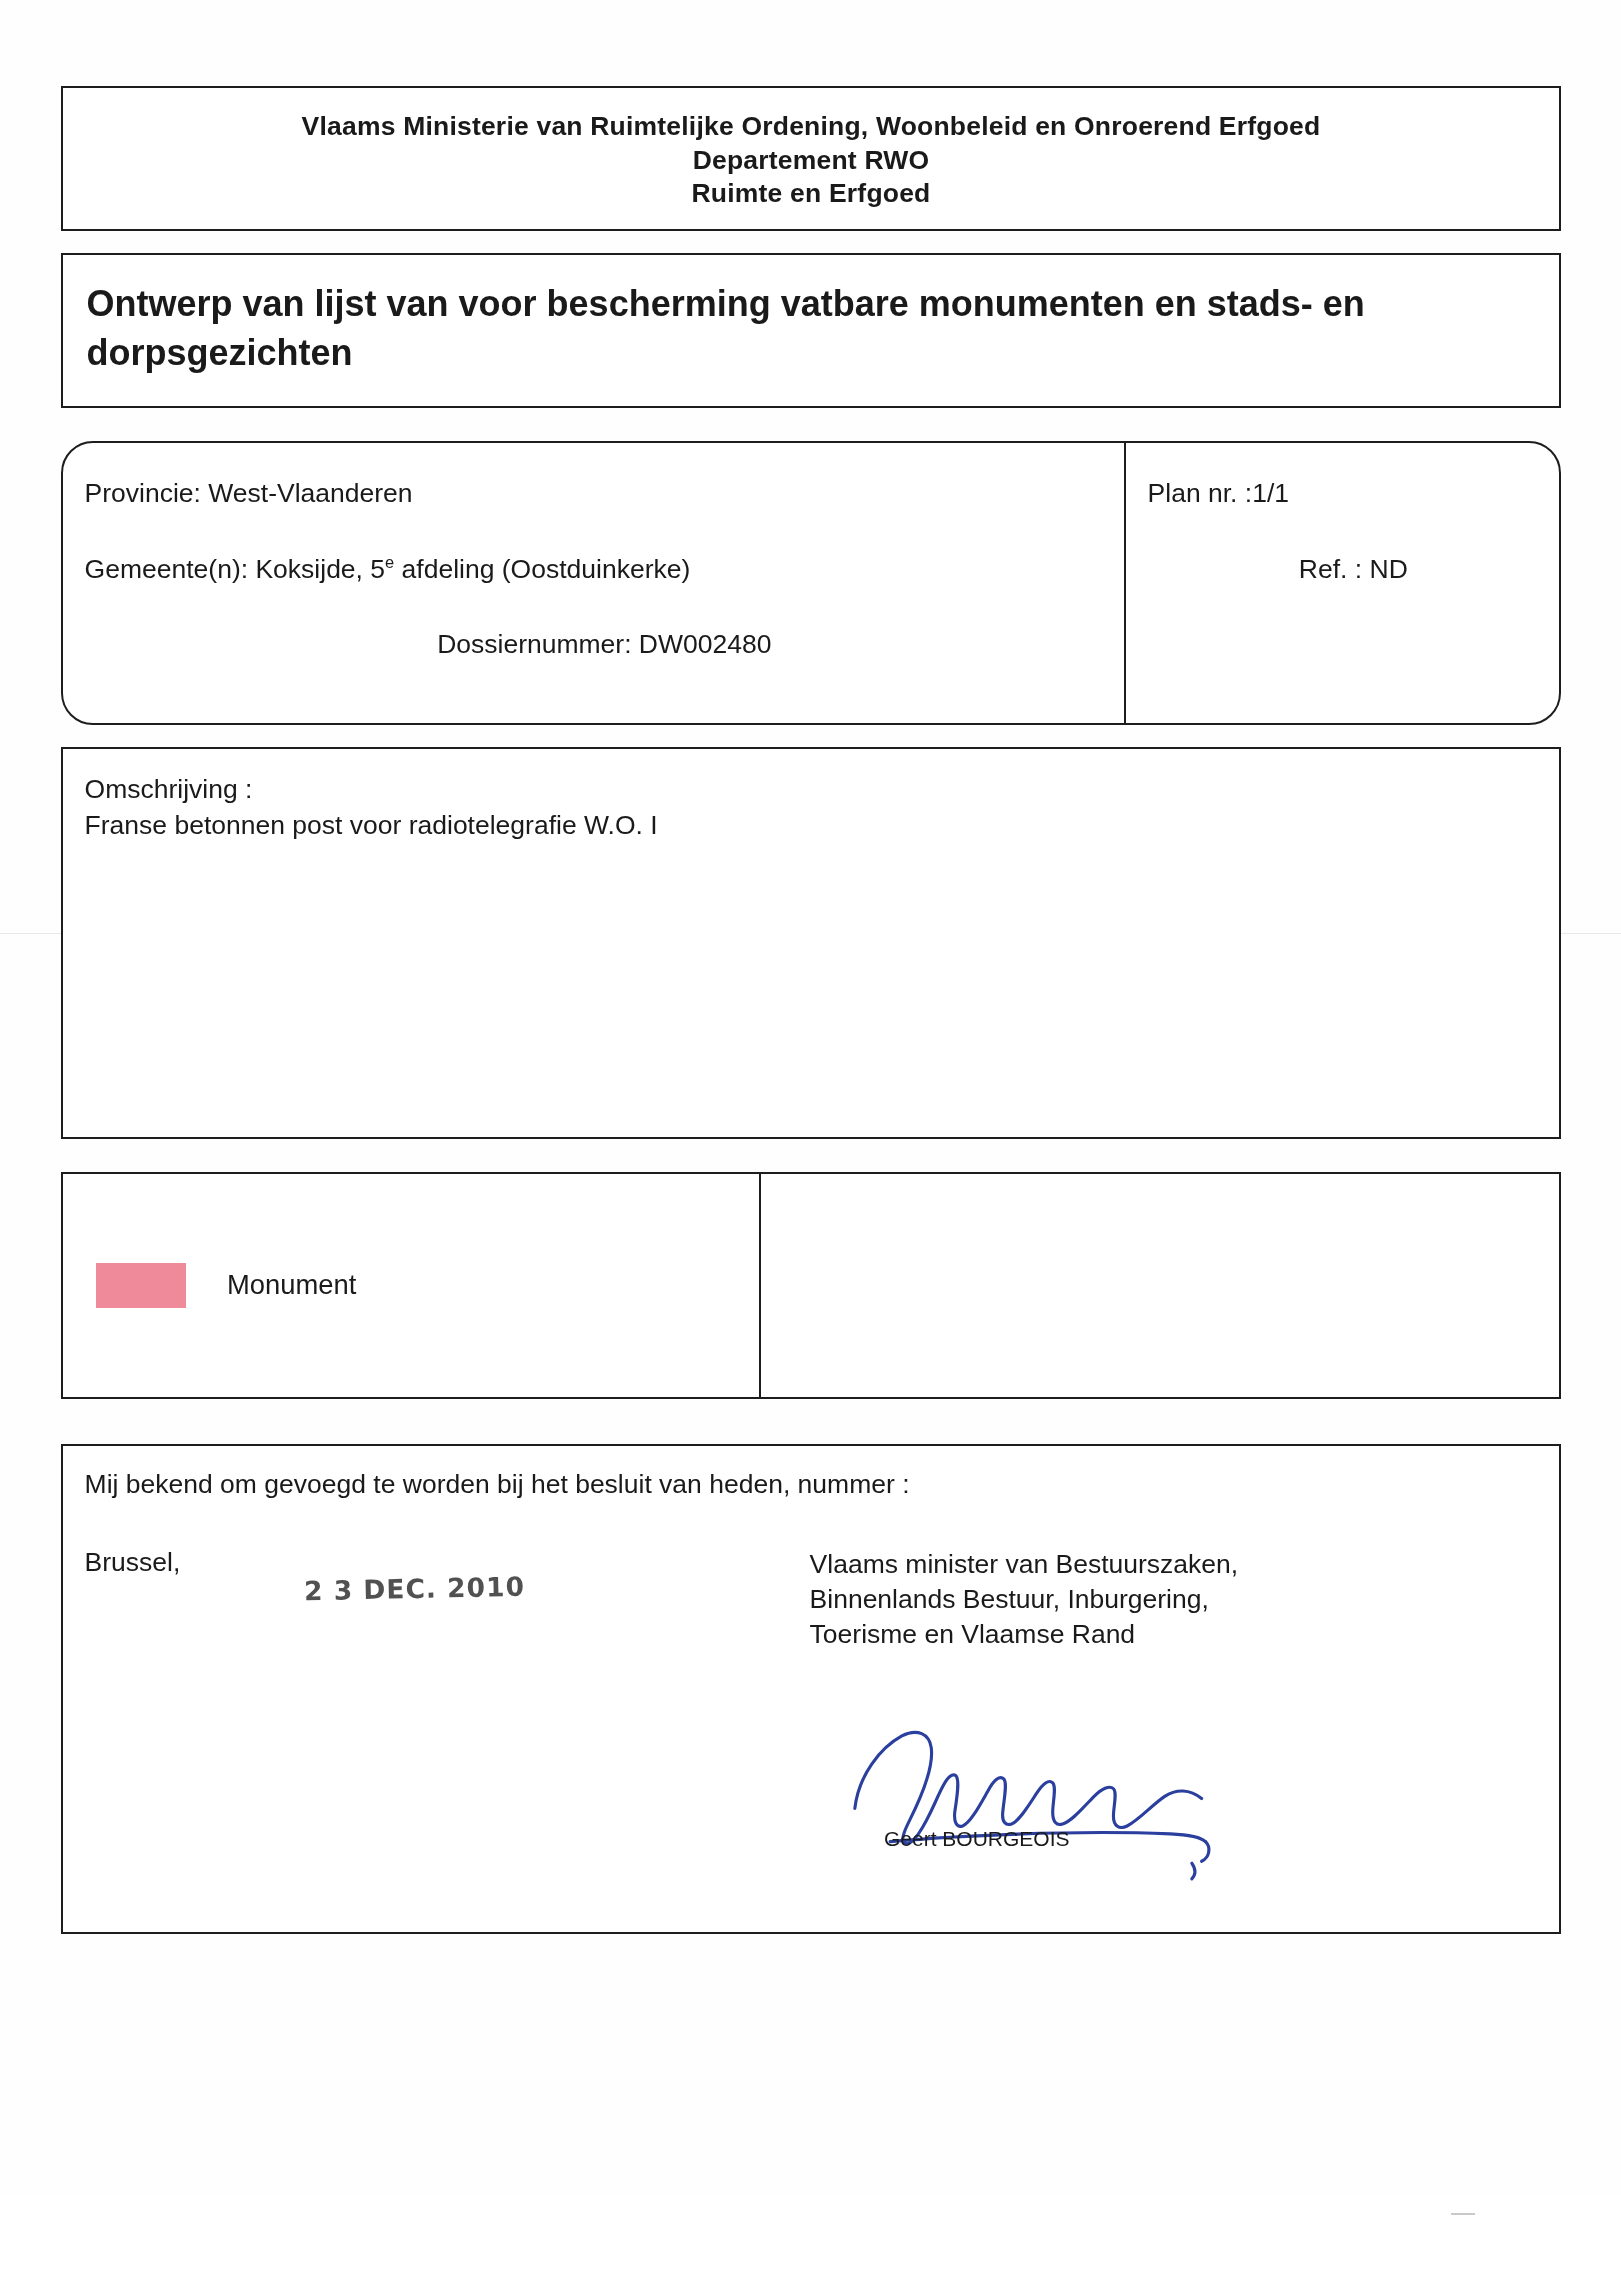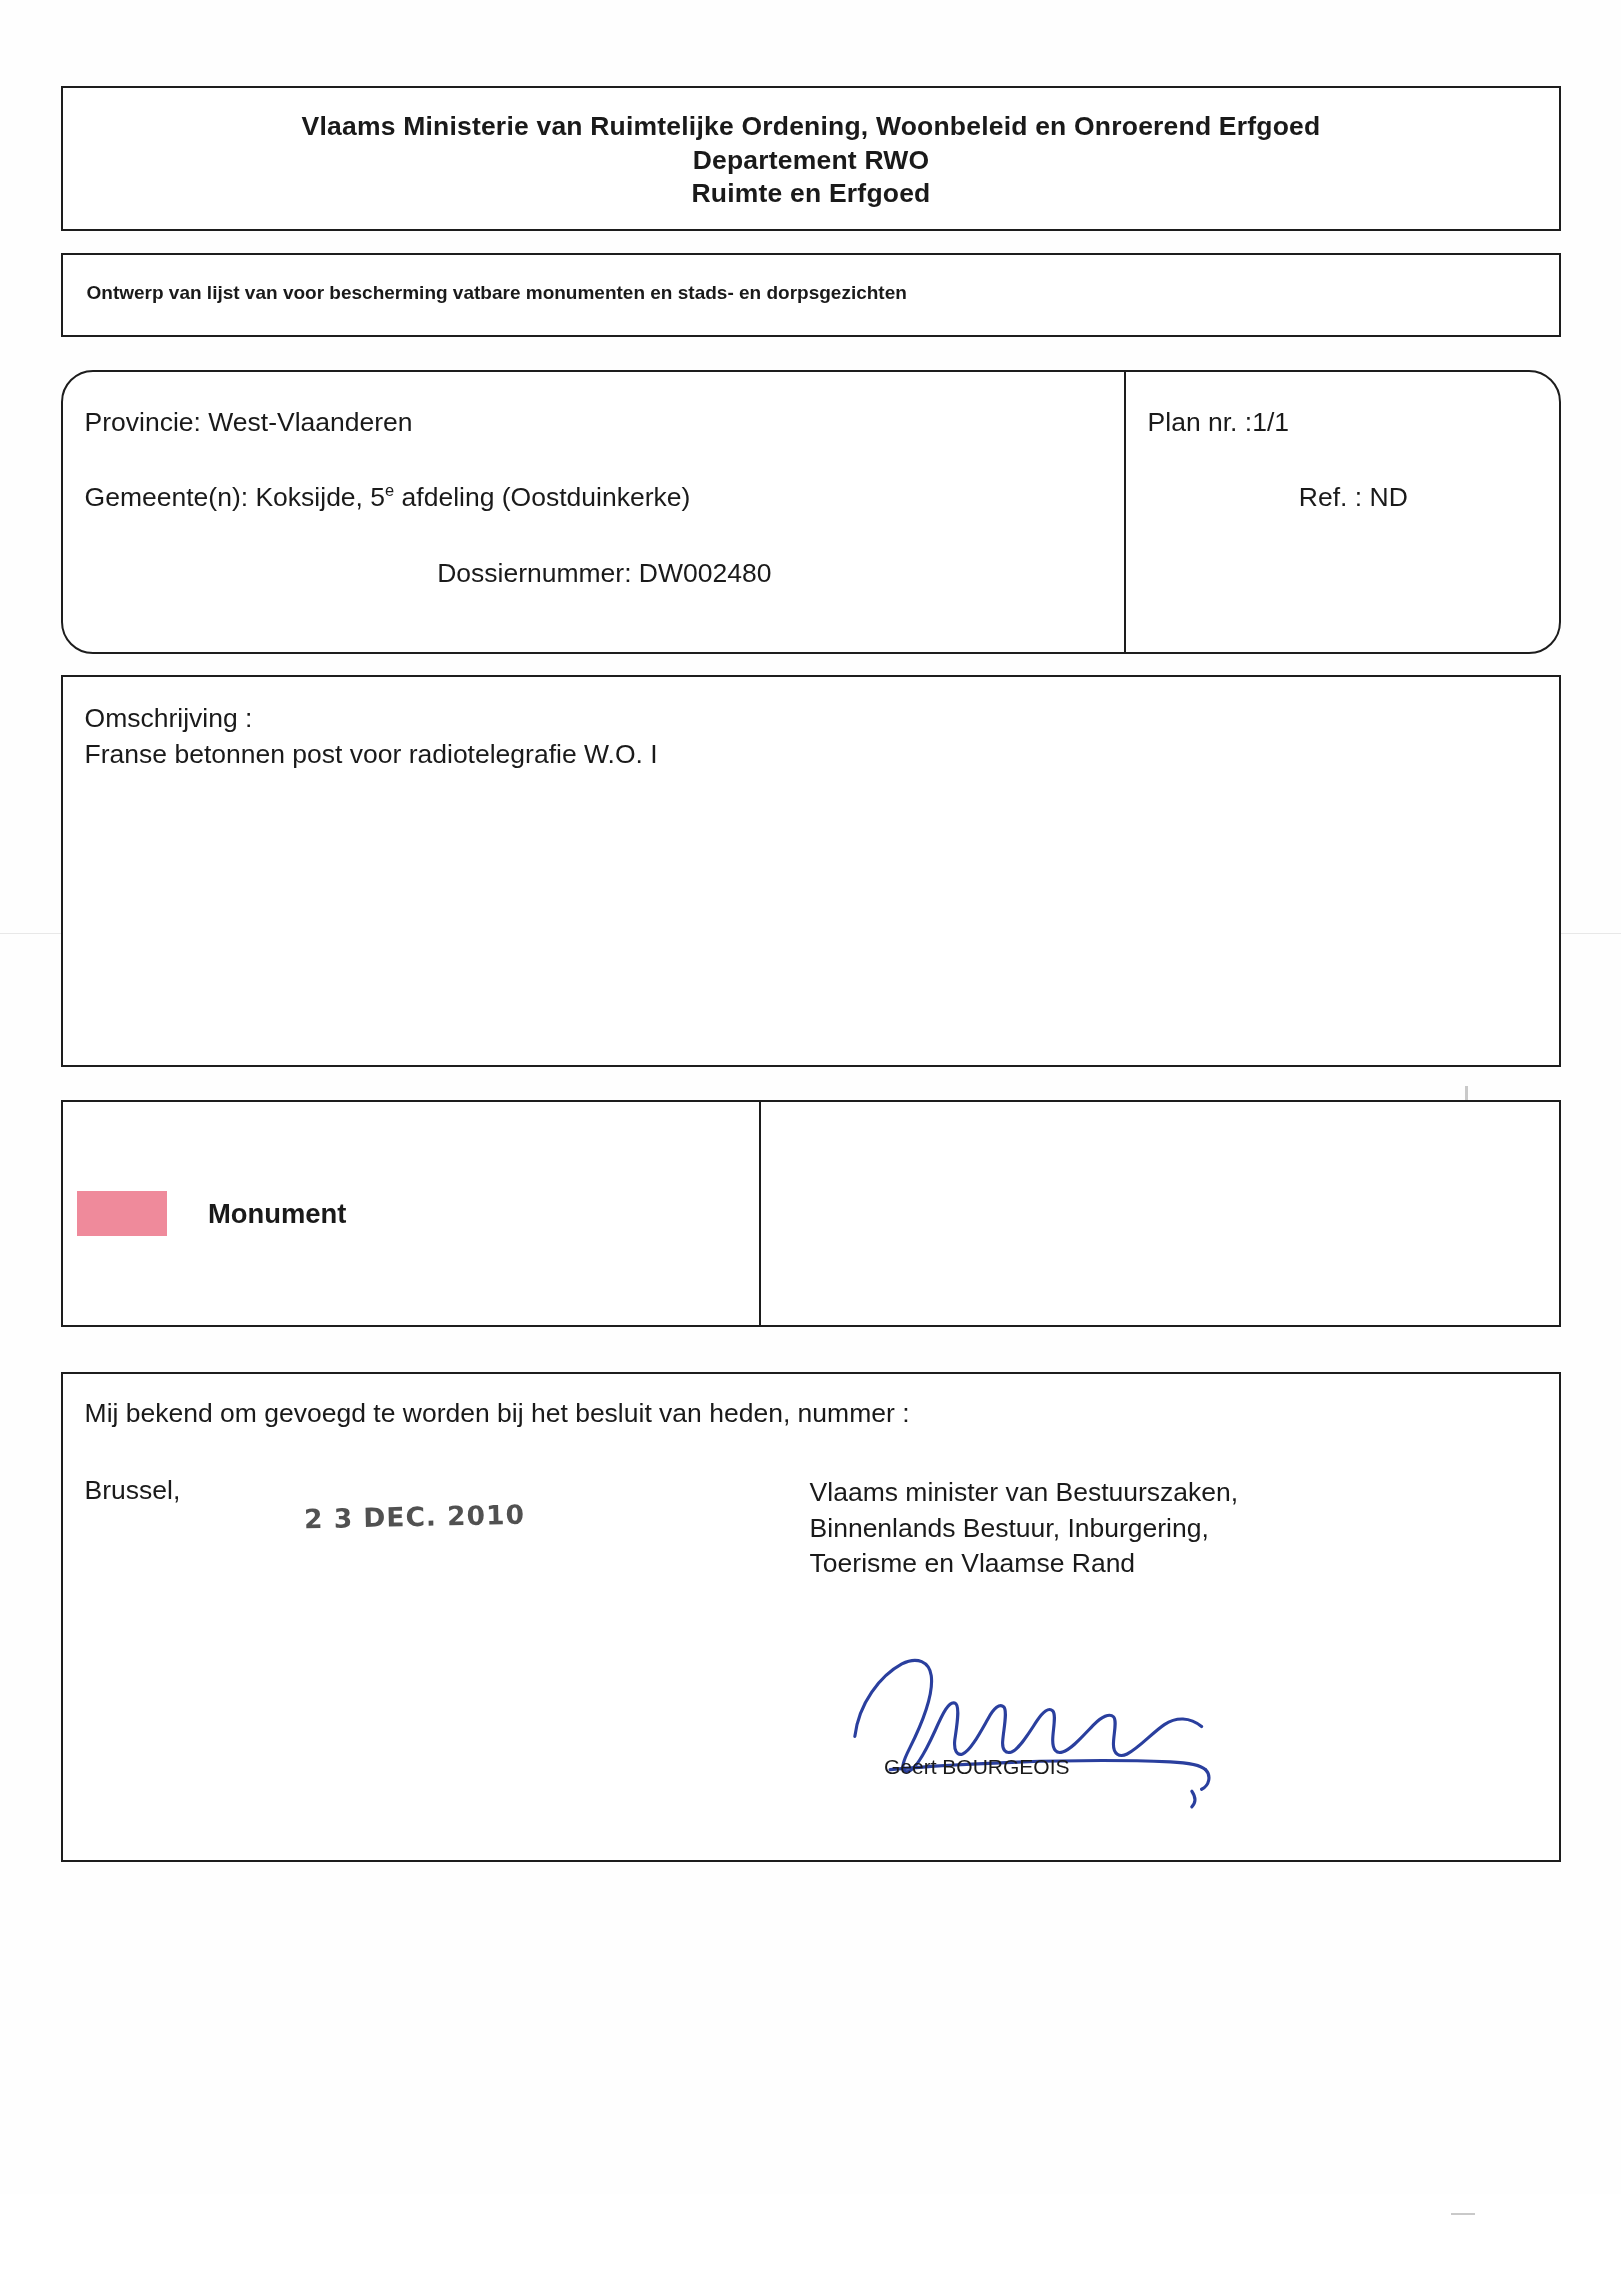--- a/index.html
+++ b/index.html
@@ -47,21 +47,21 @@
   .ministry div { white-space: nowrap; }
 
   .gap-sm { height: 21.6px; }
   .gap-md { height: 33px; }
   .gap-lg { height: 45px; }
 
   
   .titleblock {
     padding: 25.5px 23.5px 29px 23.5px;
     font-weight: bold;
-    font-size: 19px;
+    font-size: 36px;
     line-height: 1.35;
   }
 
   
   .inforow {
     display: flex;
     min-height: 284px;
     border-radius: 32px;
   }
   .info-left {
@@ -96,23 +96,22 @@
   
   .legendrow {
     display: flex;
     height: 227px;
   }
   .legend-left {
     flex: 0 0 698px;
     border-right: 2px solid #1d1d1d;
     display: flex;
     align-items: center;
-    padding-left: 14px;
-    box-sizing: border-box;
-    font-weight: bold;
+    padding-left: 33px;
+    box-sizing: border-box;
   }
   .swatch {
     width: 90px;
     height: 45px;
     background: #ef8a9b;
     display: inline-block;
   }
   .legend-label {
     font-size: 27.4px;
     margin-left: 41px;

